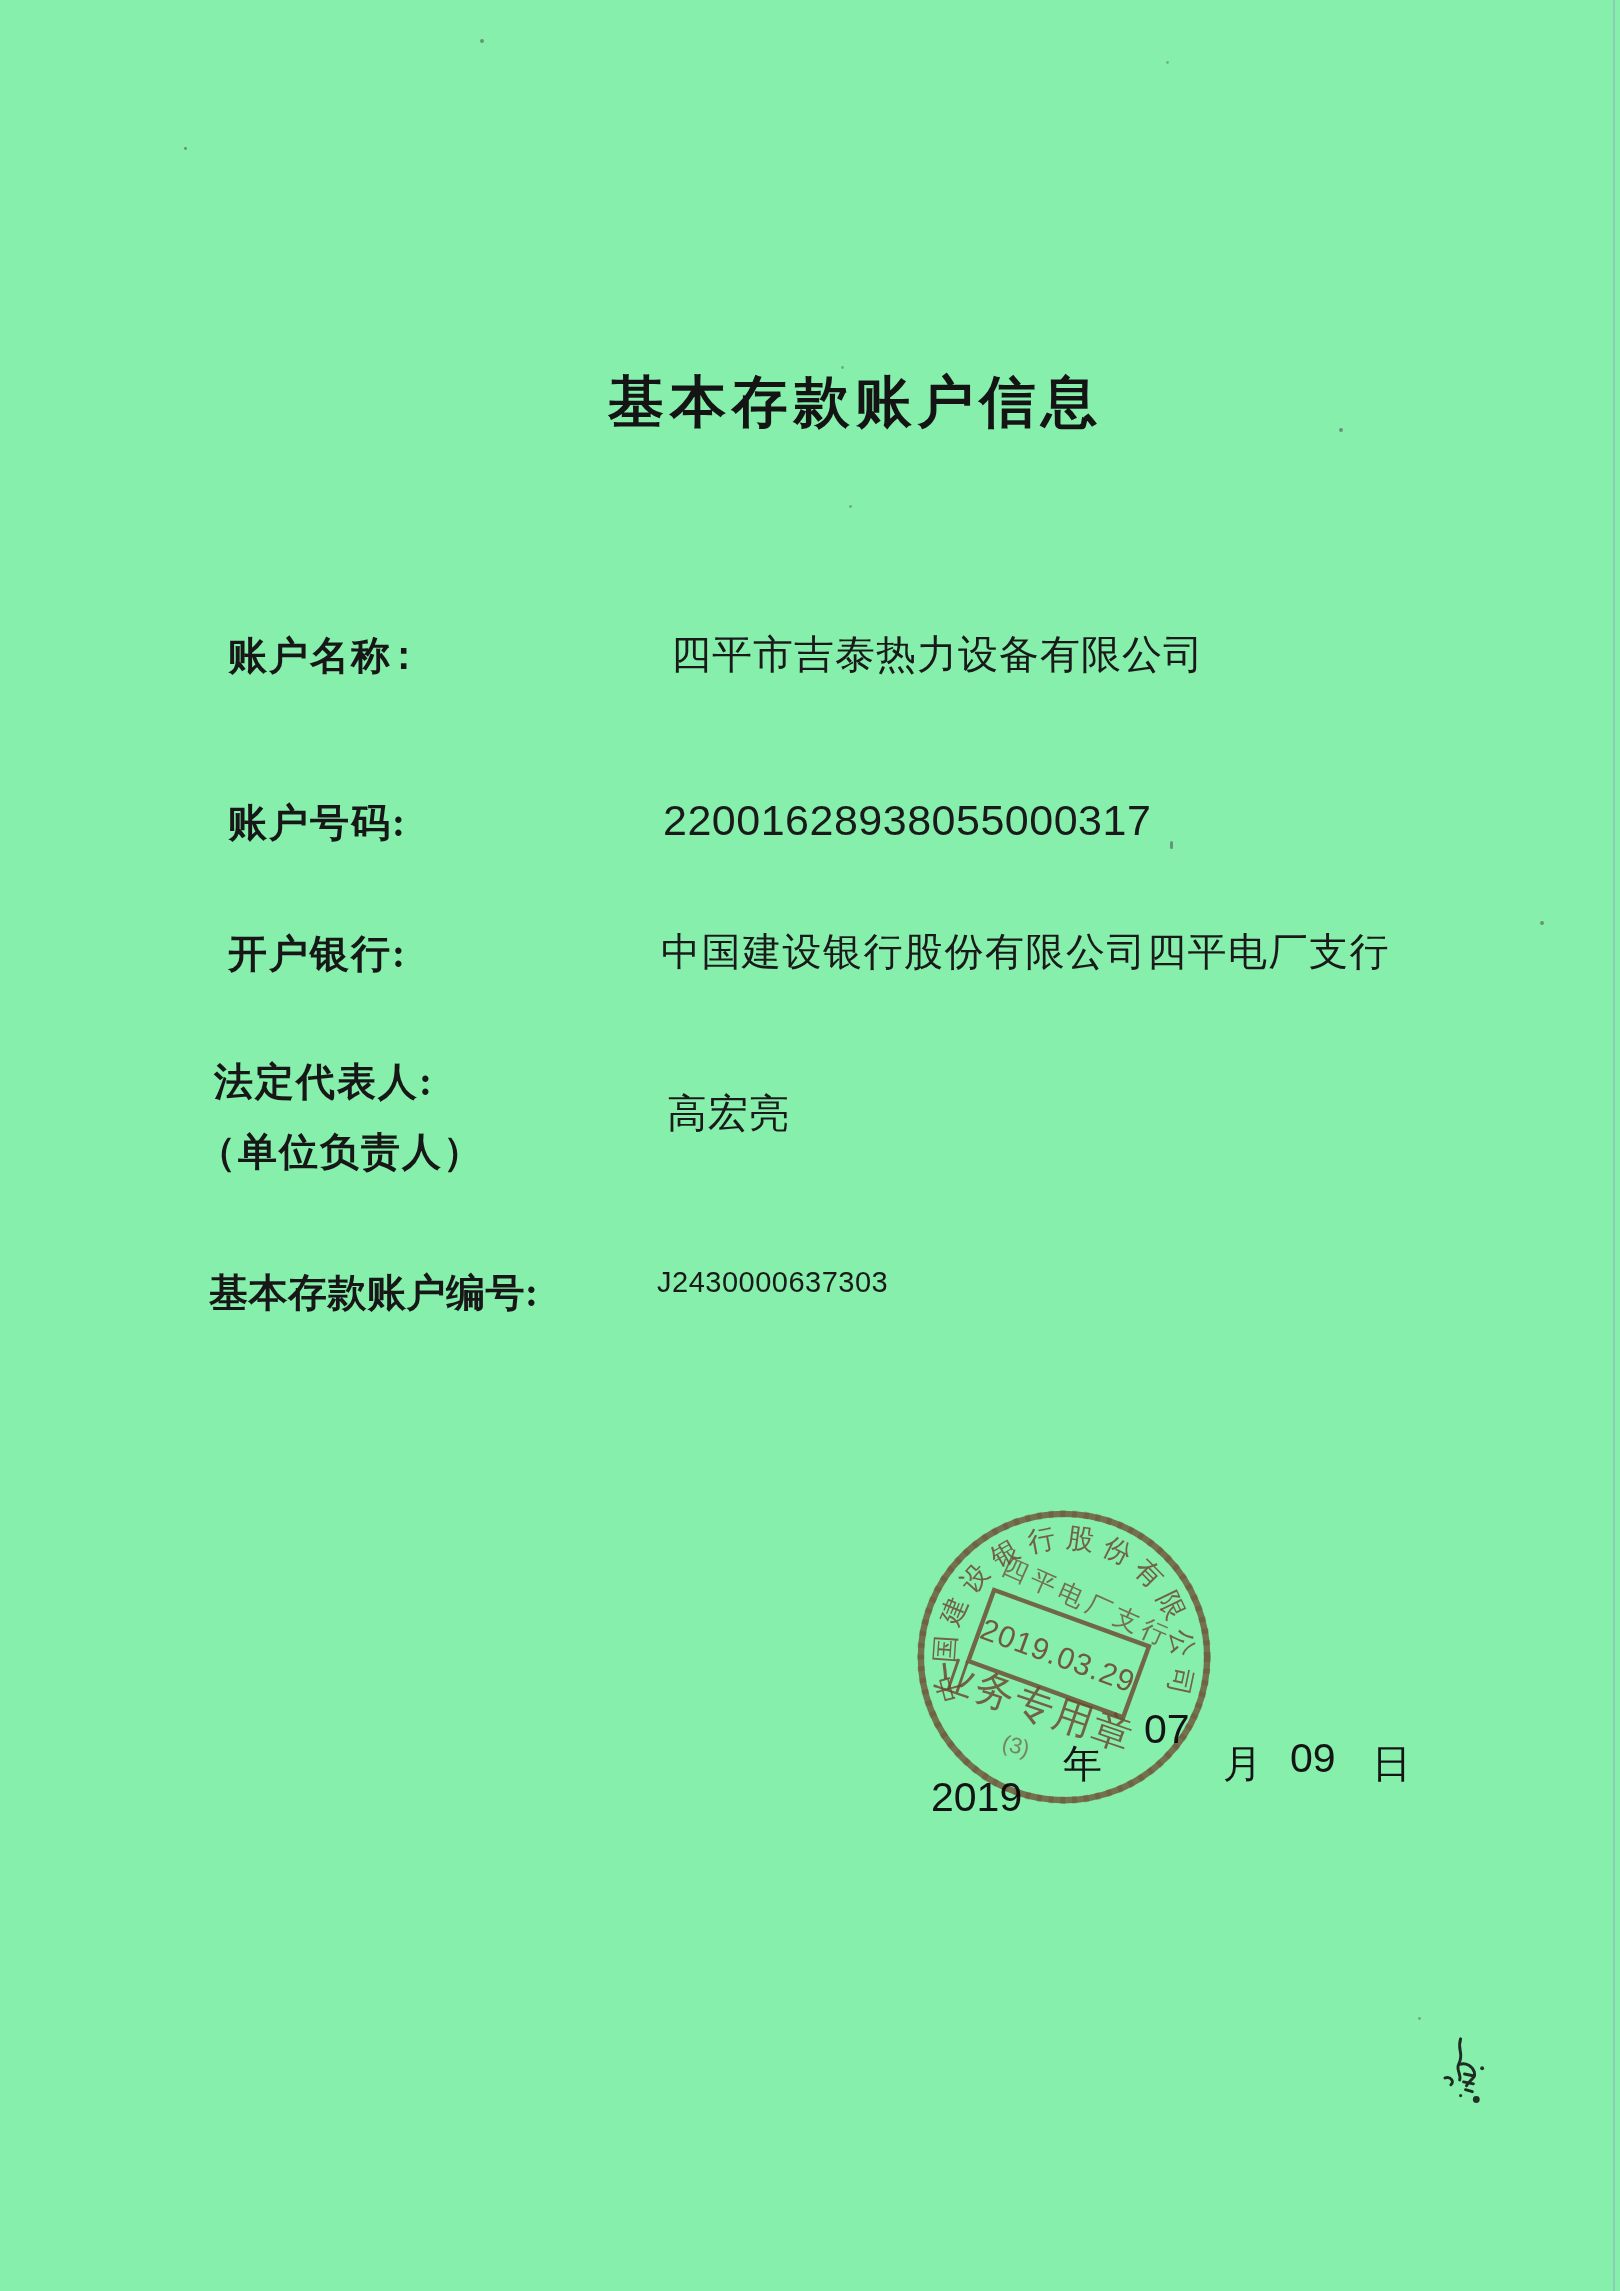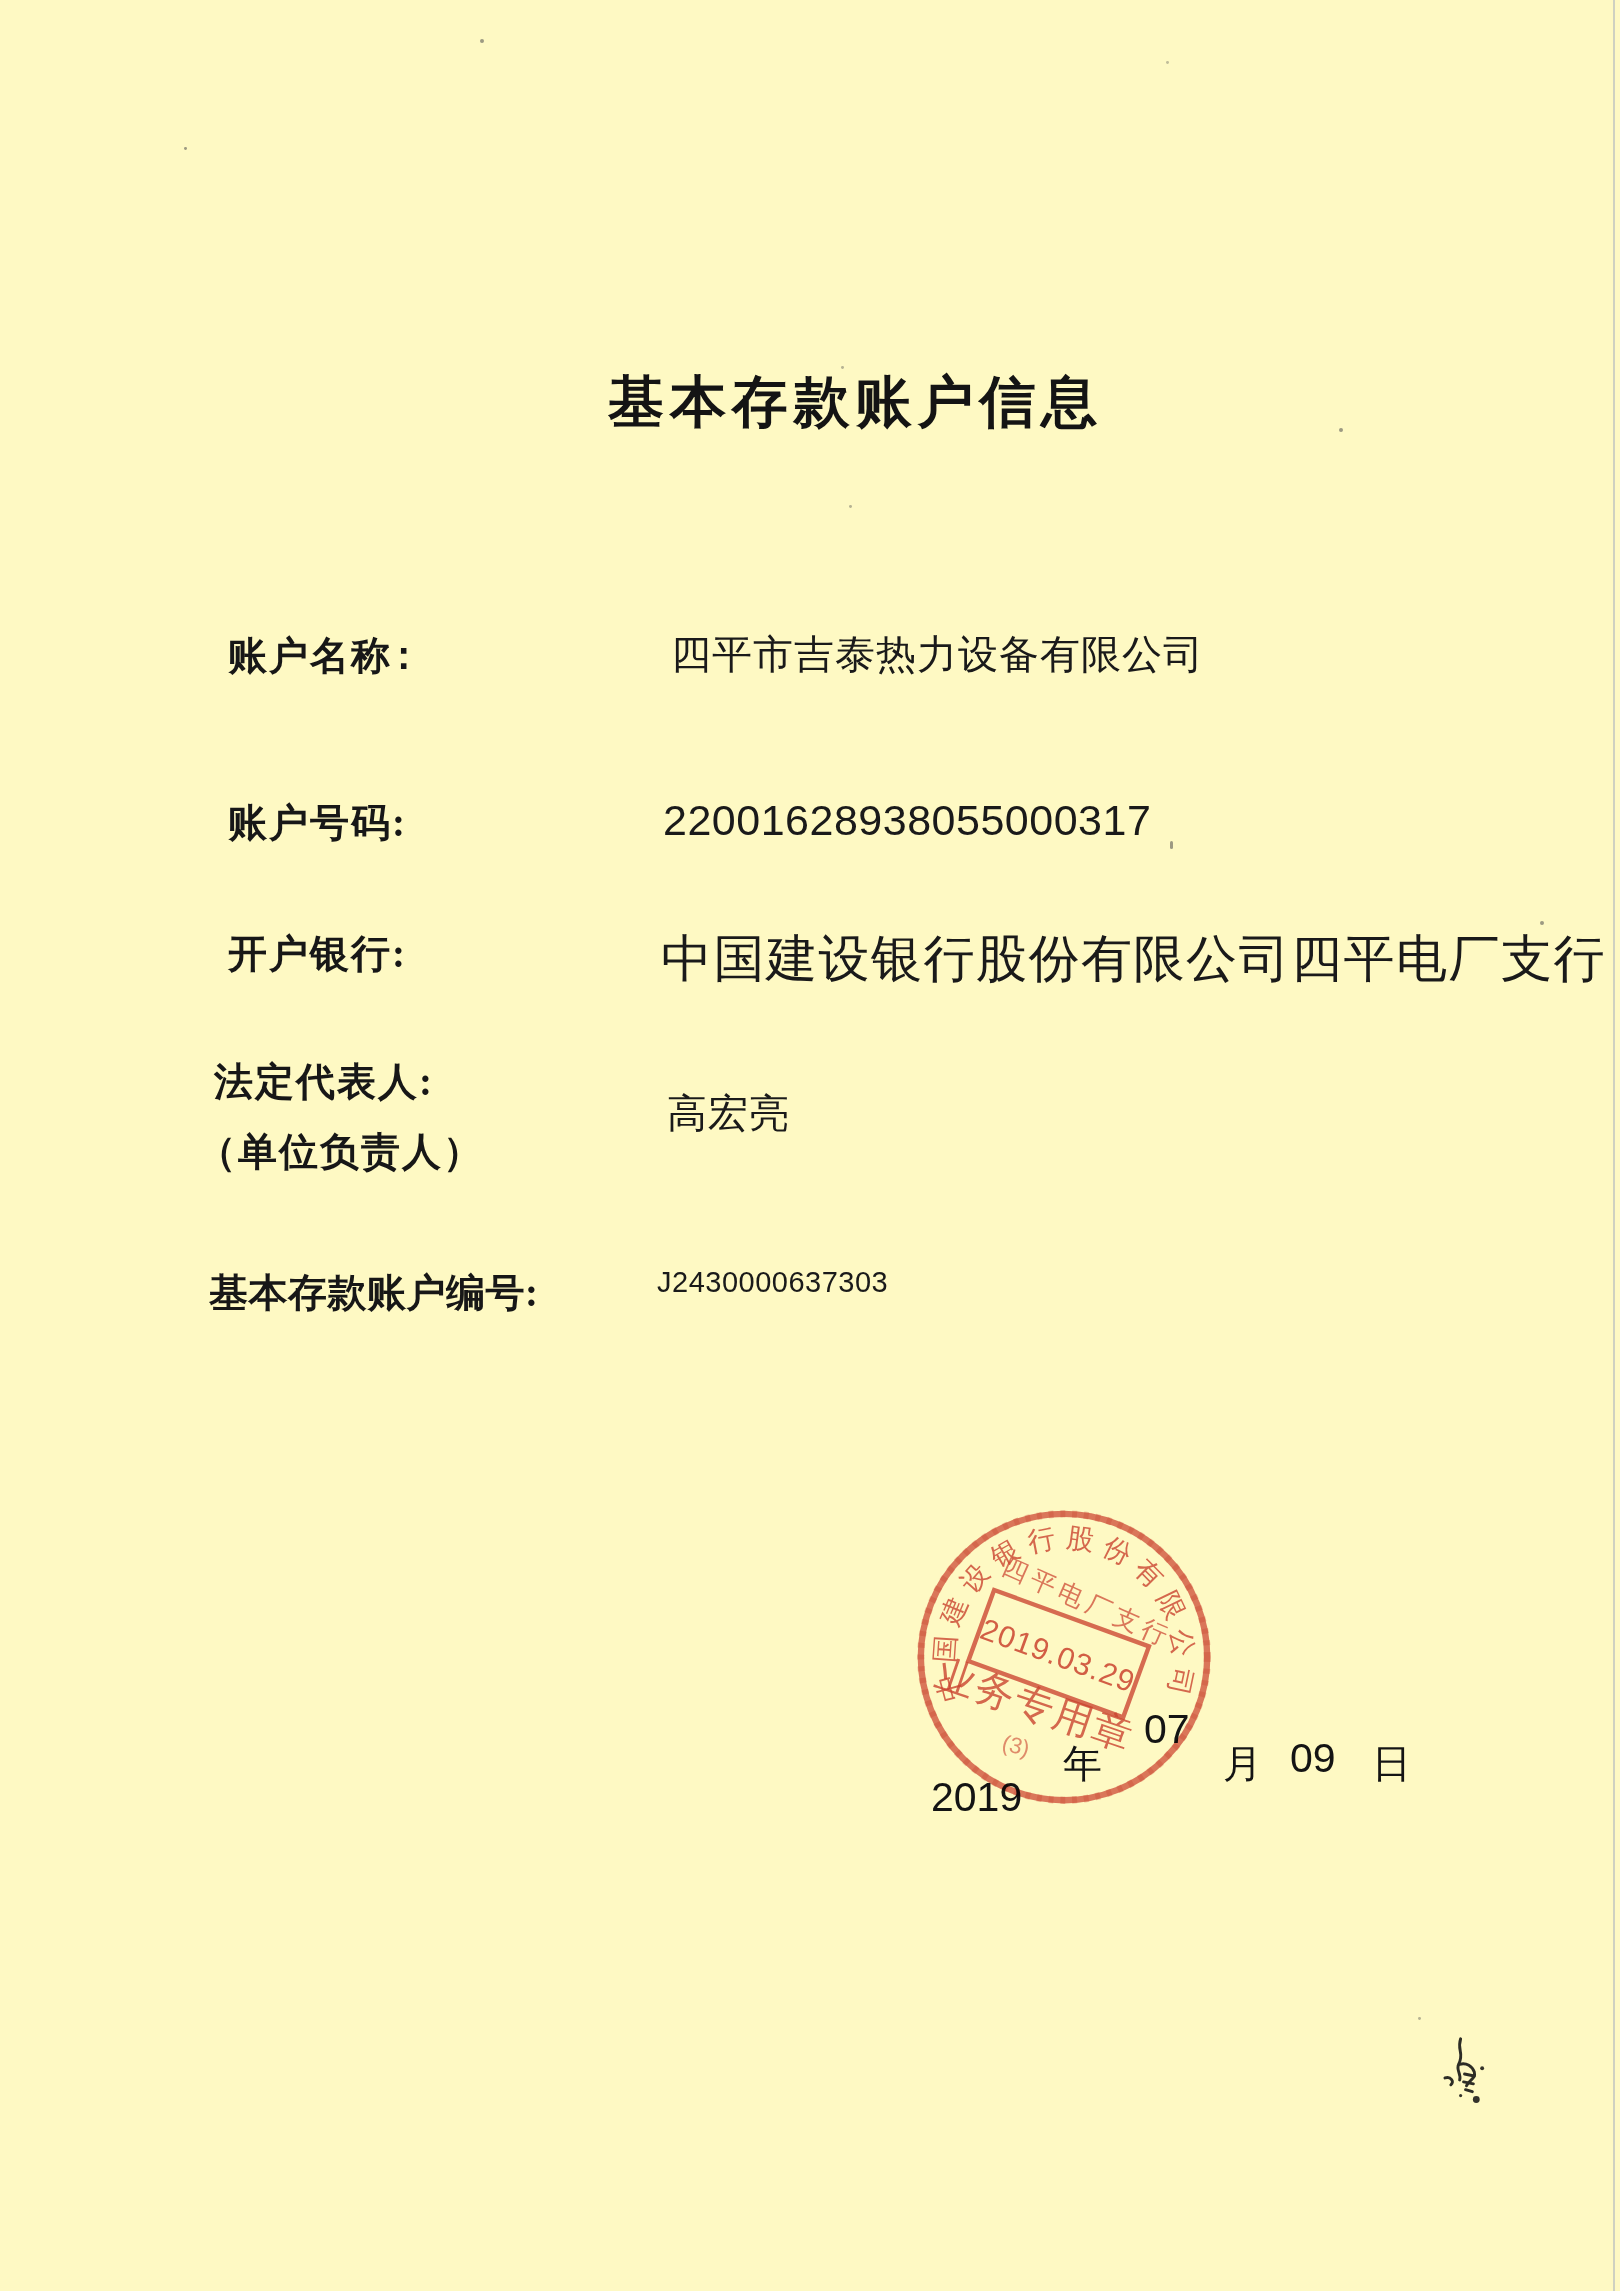--- a/index.html
+++ b/index.html
@@ -1,19 +1,19 @@
 <!DOCTYPE html>
 <html><head>
 <meta charset="utf-8">
 <style>
   html,body{margin:0;padding:0;background:#e8e8e8;}
   .page{
     position:relative;
     width:1620px;height:2292px;
-    background:#fef9c3;
+    background:#86efac;
     overflow:hidden;
     font-family:"Liberation Serif", serif;
     color:#161616;
   }
   .title{
     position:absolute;
     left:608px;top:365px;
     font-size:56px;font-weight:700;
     letter-spacing:5.9px;
     color:#141414;
@@ -82,21 +82,21 @@
 
   <h1 class="title">基本存款账户信息</h1>
 
   <span class="label" style="left:228px;top:629px;font-family:Liberation Mono, monospace;">账户名称:</span>
   <span class="value-cjk" style="left:671px;top:627px;">四平市吉泰热力设备有限公司</span>
 
   <span class="label" style="left:228px;top:796px;">账户号码:</span>
   <span class="value-num" style="left:663px;top:796px;">22001628938055000317</span>
 
   <span class="label" style="left:228px;top:927px;">开户银行:</span>
-  <span class="value-cjk" style="left:661px;top:925px;font-size:51px;letter-spacing:1.5px;">中国建设银行股份有限公司四平电厂支行</span>
+  <span class="value-cjk" style="left:661px;top:925px;font-size:39px;letter-spacing:1.5px;">中国建设银行股份有限公司四平电厂支行</span>
 
   <span class="label" style="left:214px;top:1055px;">法定代表人:</span>
   <span class="label" style="left:186px;top:1125px;margin-left:11px;">（单位负责人）</span>
   <span class="value-cjk" style="left:667px;top:1086px;">高宏亮</span>
 
   <span class="label" style="left:209px;top:1266px;letter-spacing:0.5px;">基本存款账户编号:</span>
   <span class="value-num" style="left:657px;top:1266px;font-size:29px;">J2430000637303</span>
 
   <span class="date-part" style="left:931px;top:1735px;margin-top:39px;">2019</span>
   <span class="date-part cjk" style="left:1063px;top:1737px;">年</span>

